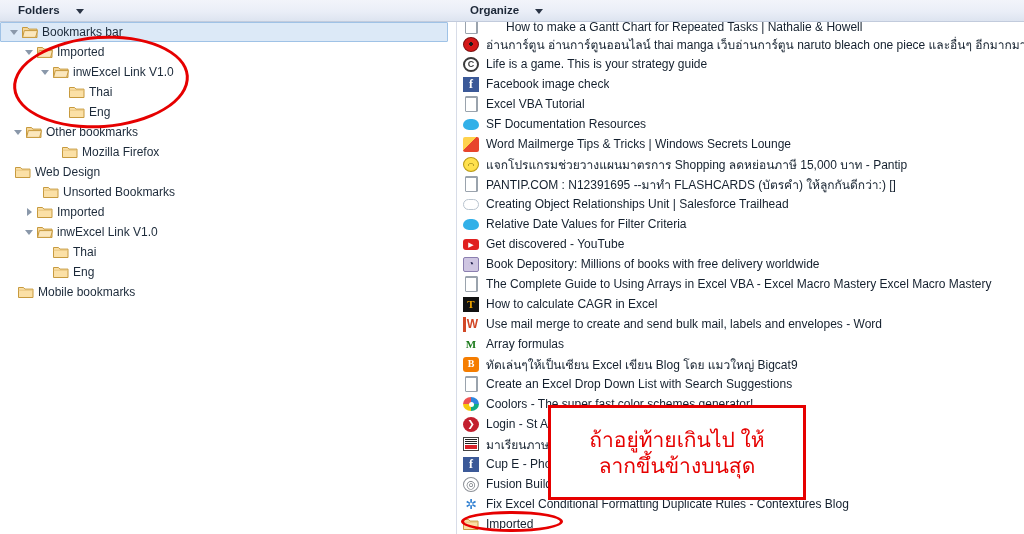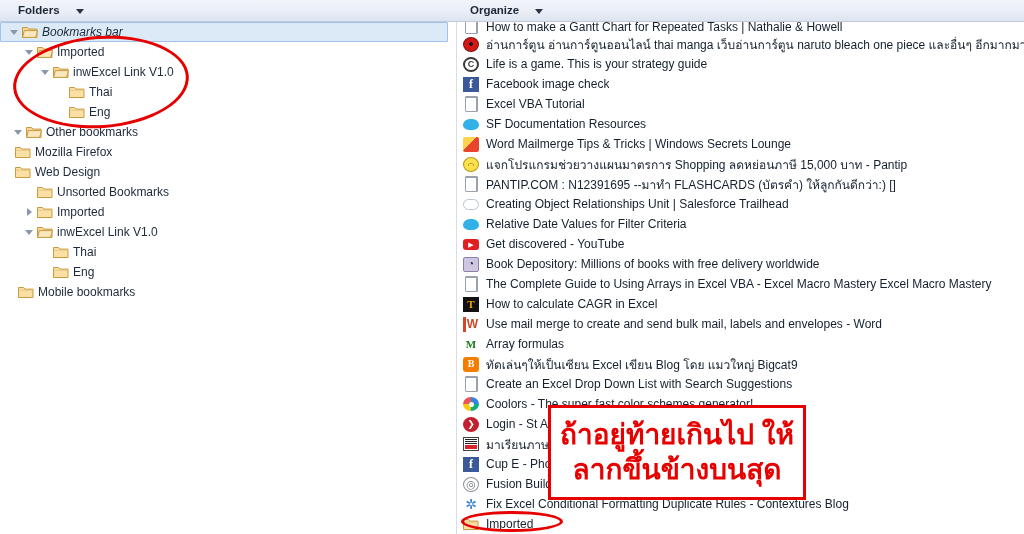--- a/index.html
+++ b/index.html
@@ -143,21 +143,21 @@
   .fv-gear::after { content: "✲"; }
   .fv-folder { }
 
   
   .annot-box {
     position: absolute; border: 3px solid #e60000; background: #fff;
     display: flex; flex-direction: column; align-items: center;
     justify-content: center; z-index: 30;
   }
   .annot-line {
-    color: #e60000; font-weight: bold; font-size: 28px; line-height: 1.22;
+    color: #e60000; font-weight: normal; font-size: 21px; line-height: 1.22;
     white-space: nowrap;
   }
   .ellipse {
     position: absolute; border: 3px solid #e60000; border-radius: 50%;
     z-index: 31; pointer-events: none; background: transparent;
   }
 </style>
 </head>
 <body>
 
@@ -170,21 +170,21 @@
     </div>
     <div class="toolbar-btn" style="left:466px">
       <span>Organize</span>
       <span class="caret"></span>
     </div>
   </div>
 
   <div class="splitter"></div>
 
   <div class="tree-pane" id="tree-pane">
-      <div class="tree-row selected" style="padding-left: 6px; font-style: italic;">
+      <div class="tree-row selected" style="padding-left: 6px;">
         <span class="twisty">
           <span class="tw-open"></span>
         </span>
         <span class="folder-ico">
           <svg width="16" height="14" viewBox="0 0 16 14">
             <path d="M0.5 2.5h5l1.4 1.6h8.1v8.4H0.5z" fill="#f6d79a" stroke="#c79a3e" stroke-width="1"></path>
             <path d="M2.3 5.6h13.2L13.6 12.4H0.6z" fill="#fbe7bd" stroke="#c79a3e" stroke-width="1"></path>
           </svg>
         </span>
         <span class="tree-label">Bookmarks bar</span>
@@ -238,41 +238,41 @@
           <span class="tw-open"></span>
         </span>
         <span class="folder-ico">
           <svg width="16" height="14" viewBox="0 0 16 14">
             <path d="M0.5 2.5h5l1.4 1.6h8.1v8.4H0.5z" fill="#f6d79a" stroke="#c79a3e" stroke-width="1"></path>
             <path d="M2.3 5.6h13.2L13.6 12.4H0.6z" fill="#fbe7bd" stroke="#c79a3e" stroke-width="1"></path>
           </svg>
         </span>
         <span class="tree-label">Other bookmarks</span>
       </div>
+      <div class="tree-row" style=" margin-left: 47px;">
+        <span class="twisty"></span>
+        <span class="folder-ico">
+          <svg width="16" height="14" viewBox="0 0 16 14">
+            <path d="M0.5 2.5h5l1.4 1.6h8.1v8.4H0.5z" fill="#fbe0a6" stroke="#c79a3e" stroke-width="1"></path>
+            <path d="M0.5 5.2h14.5" stroke="#e4c077" stroke-width="0.8" fill="none"></path>
+          </svg>
+        </span>
+        <span class="tree-label">Mozilla Firefox</span>
+      </div>
       <div class="tree-row" style="">
         <span class="twisty"></span>
         <span class="folder-ico">
           <svg width="16" height="14" viewBox="0 0 16 14">
             <path d="M0.5 2.5h5l1.4 1.6h8.1v8.4H0.5z" fill="#fbe0a6" stroke="#c79a3e" stroke-width="1"></path>
             <path d="M0.5 5.2h14.5" stroke="#e4c077" stroke-width="0.8" fill="none"></path>
           </svg>
         </span>
-        <span class="tree-label">Mozilla Firefox</span>
-      </div>
-      <div class="tree-row" style="">
-        <span class="twisty"></span>
-        <span class="folder-ico">
-          <svg width="16" height="14" viewBox="0 0 16 14">
-            <path d="M0.5 2.5h5l1.4 1.6h8.1v8.4H0.5z" fill="#fbe0a6" stroke="#c79a3e" stroke-width="1"></path>
-            <path d="M0.5 5.2h14.5" stroke="#e4c077" stroke-width="0.8" fill="none"></path>
-          </svg>
-        </span>
         <span class="tree-label">Web Design</span>
       </div>
-      <div class="tree-row" style="padding-left: 22px;">
+      <div class="tree-row" style="padding-left: 28px;">
         <span class="twisty"></span>
         <span class="folder-ico">
           <svg width="16" height="14" viewBox="0 0 16 14">
             <path d="M0.5 2.5h5l1.4 1.6h8.1v8.4H0.5z" fill="#fbe0a6" stroke="#c79a3e" stroke-width="1"></path>
             <path d="M0.5 5.2h14.5" stroke="#e4c077" stroke-width="0.8" fill="none"></path>
           </svg>
         </span>
         <span class="tree-label">Unsorted Bookmarks</span>
       </div>
       <div class="tree-row" style="padding-left: 22px;">
@@ -325,21 +325,21 @@
           <svg width="16" height="14" viewBox="0 0 16 14">
             <path d="M0.5 2.5h5l1.4 1.6h8.1v8.4H0.5z" fill="#fbe0a6" stroke="#c79a3e" stroke-width="1"></path>
             <path d="M0.5 5.2h14.5" stroke="#e4c077" stroke-width="0.8" fill="none"></path>
           </svg>
         </span>
         <span class="tree-label">Mobile bookmarks</span>
       </div>
     </div>
 
   <div class="list-pane" id="list-pane">
-      <div class="list-row" style="height: 12px; align-items: flex-end; overflow: hidden;">
+      <div class="list-row" style="height: 12px; align-items: flex-end; overflow: hidden; gap: 20px;">
         <span class="fav fv-doc"></span>
         <span class="row-label">How to make a Gantt Chart for Repeated Tasks | Nathalie &amp; Howell</span>
       </div>
       <div class="list-row">
         <span class="fav fv-sharingan"></span>
         <span class="row-label">อ่านการ์ตูน อ่านการ์ตูนออนไลน์ thai manga เว็บอ่านการ์ตูน naruto bleach one piece และอื่นๆ อีกมากมาย</span>
       </div>
       <div class="list-row">
         <span class="fav fv-copy">C</span>
         <span class="row-label">Life is a game. This is your strategy guide</span>

